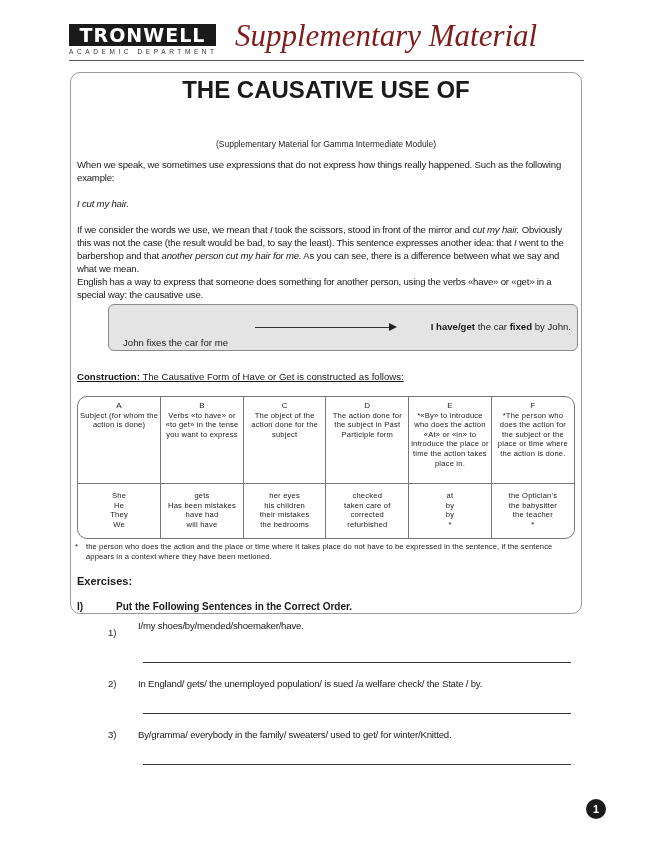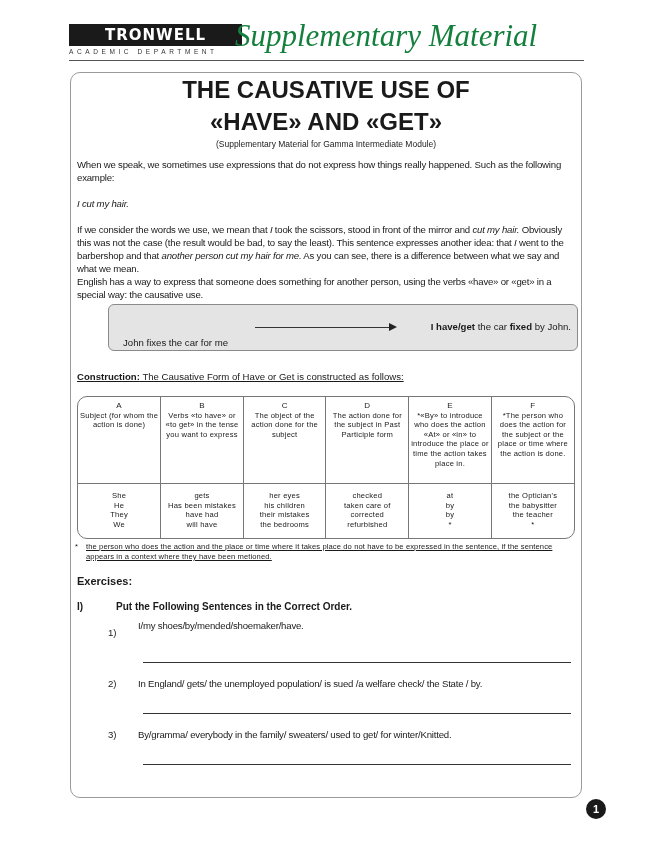--- a/index.html
+++ b/index.html
@@ -1,24 +1,24 @@
 <!DOCTYPE html>
 <html><head>
 <meta charset="utf-8">
 <style>
   html, body { margin:0; padding:0; background:#ffffff; }
   body { width:655px; height:848px; position:relative; overflow:hidden; font-family:"Liberation Sans", sans-serif; color:#1a1a1a; }
   .header { position:absolute; left:69px; top:20px; width:515px; height:40px; }
   .logo { position:absolute; left:0; top:4px; width:155px; height:34px; }
-  .logo-box { position:absolute; left:0; top:0; width:173px; height:22px; background:#1a1a1a; color:#fff; font-family:"DejaVu Sans", sans-serif; font-weight:bold; font-size:15px; letter-spacing:1px; line-height:22px; text-align:center; }
+  .logo-box { position:absolute; left:0; top:0; width:147px; height:22px; background:#1a1a1a; color:#fff; font-family:"DejaVu Sans", sans-serif; font-weight:bold; font-size:19px; letter-spacing:1px; line-height:22px; text-align:center; }
   .logo-sub { position:absolute; left:0; top:24px; width:155px; font-size:6.5px; letter-spacing:3.6px; color:#333; white-space:nowrap; }
-  .header-title { position:absolute; left:166px; top:-2px; font-family:"Liberation Serif", serif; font-style:italic; font-size:31px; color:#15803d; white-space:nowrap; }
+  .header-title { position:absolute; left:166px; top:-2px; font-family:"Liberation Serif", serif; font-style:italic; font-size:31px; color:#7f1d1d; white-space:nowrap; }
   .header-rule { position:absolute; left:0; top:40px; width:515px; height:1px; background:#555; }
 
-  .panel { position:absolute; left:70px; top:72px; width:512px; height:726px; border:1.5px solid #9a9a9a; border-radius:10px; box-sizing:border-box; }
+  .panel { position:absolute; left:70px; top:72px; width:512px; height:542px; border:1.5px solid #9a9a9a; border-radius:10px; box-sizing:border-box; }
   .title { position:absolute; left:0; top:0; width:100%; text-align:center; font-family:"Liberation Sans", sans-serif; font-weight:bold; font-size:24px; line-height:30px; color:#1a1a1a; }
   .t1 { top:2px; } .t2 { top:34px; }
   .subtitle { position:absolute; top:66px; width:100%; text-align:center; font-size:8.5px; color:#222; }
   .p { position:absolute; left:6px; width:498px; font-size:9.6px; line-height:13px; color:#1a1a1a; letter-spacing:-0.2px; }
   .i { font-style:italic; }
   .b { font-weight:bold; }
 
   .example-box { position:absolute; left:37px; top:231px; width:470px; height:47px; background:#e4e4e4; border:1.5px solid #8a8a8a; border-radius:6px; box-sizing:border-box; }
   .ex-left { position:absolute; left:14px; top:32px; font-size:9.6px; }
   .ex-arrow { position:absolute; left:146px; top:22px; width:140px; height:1px; background:#333; }
@@ -32,21 +32,21 @@
   td { border:1px solid #777; font-size:7.6px; line-height:9.6px; text-align:center; vertical-align:top; padding:4px 2px; letter-spacing:0.2px; }
   tr:first-child td { border-top:none; height:78px; }
   tr:last-child td { border-bottom:none; padding-top:7px; }
   td:first-child { border-left:none; }
   td:last-child { border-right:none; }
   .col-letter { display:block; font-size:8px; }
   .ex-line { display:block; }
 
   .footnote { position:absolute; left:4px; top:469px; width:500px; font-size:7.6px; line-height:10px; letter-spacing:0.1px; }
   .fn-mark { position:absolute; left:0; top:0; }
-  .fn-text { display:block; padding-left:11px;text-decoration:underline; }
+  .fn-text { display:block; padding-left:11px; }
 
   .exercises-h { position:absolute; left:6px; top:502px; font-size:11px; font-weight:bold; }
   .section-num { position:absolute; left:6px; top:528px; font-size:10px; font-weight:bold; }
   .section-title { position:absolute; left:36px; top:528px; font-size:10px; font-weight:bold;padding-left:9px; }
   .ex-num { position:absolute; left:37px; font-size:9.6px; }
   .ex-text { position:absolute; left:67px; font-size:9.6px; letter-spacing:-0.2px; }
   .answer-line { position:absolute; left:72px; width:428px; height:1px; background:#333; }
 
   .page-num { position:absolute; left:586px; top:799px; width:20px; height:20px; border-radius:50%; background:#1a1a1a; color:#fff; font-weight:bold; font-size:11px; line-height:20px; text-align:center; }
 </style>
@@ -57,21 +57,20 @@
   <div class="logo">
     <div class="logo-box">TRONWELL</div>
     <div class="logo-sub">ACADEMIC DEPARTMENT</div>
   </div>
   <div class="header-title">Supplementary Material</div>
   <div class="header-rule"></div>
 </div>
 
 <div class="panel">
   <div class="title t1">THE CAUSATIVE USE OF</div>
-  <div class="title t2">«HAVE» AND «GET»</div>
   <div class="subtitle">(Supplementary Material for Gamma Intermediate Module)</div>
 
   <div class="p i" style="top:124px;">I cut my hair.</div>
   <div class="p" style="top:85px;">When we speak, we sometimes use expressions that do not express how things really happened. Such as the following example:</div>
 
   <div class="p" style="top:150px;"><span>If we consider the words we use, we mean that </span><span class="i">I</span><span> took the scissors, stood in front of the mirror and </span><span class="i">cut my hair.</span><span> Obviously this was not the case (the result would be bad, to say the least). This sentence expresses another idea: that </span><span class="i">I</span><span> went to the barbershop and that </span><span class="i">another person cut my hair for me.</span><span> As you can see, there is a difference between what we say and what we mean.</span></div>
 
   <div class="p" style="top:202px;">English has a way to express that someone does something for another person, using the verbs «have» or «get» in a special way: the causative use.</div>
 
   <div class="example-box">

